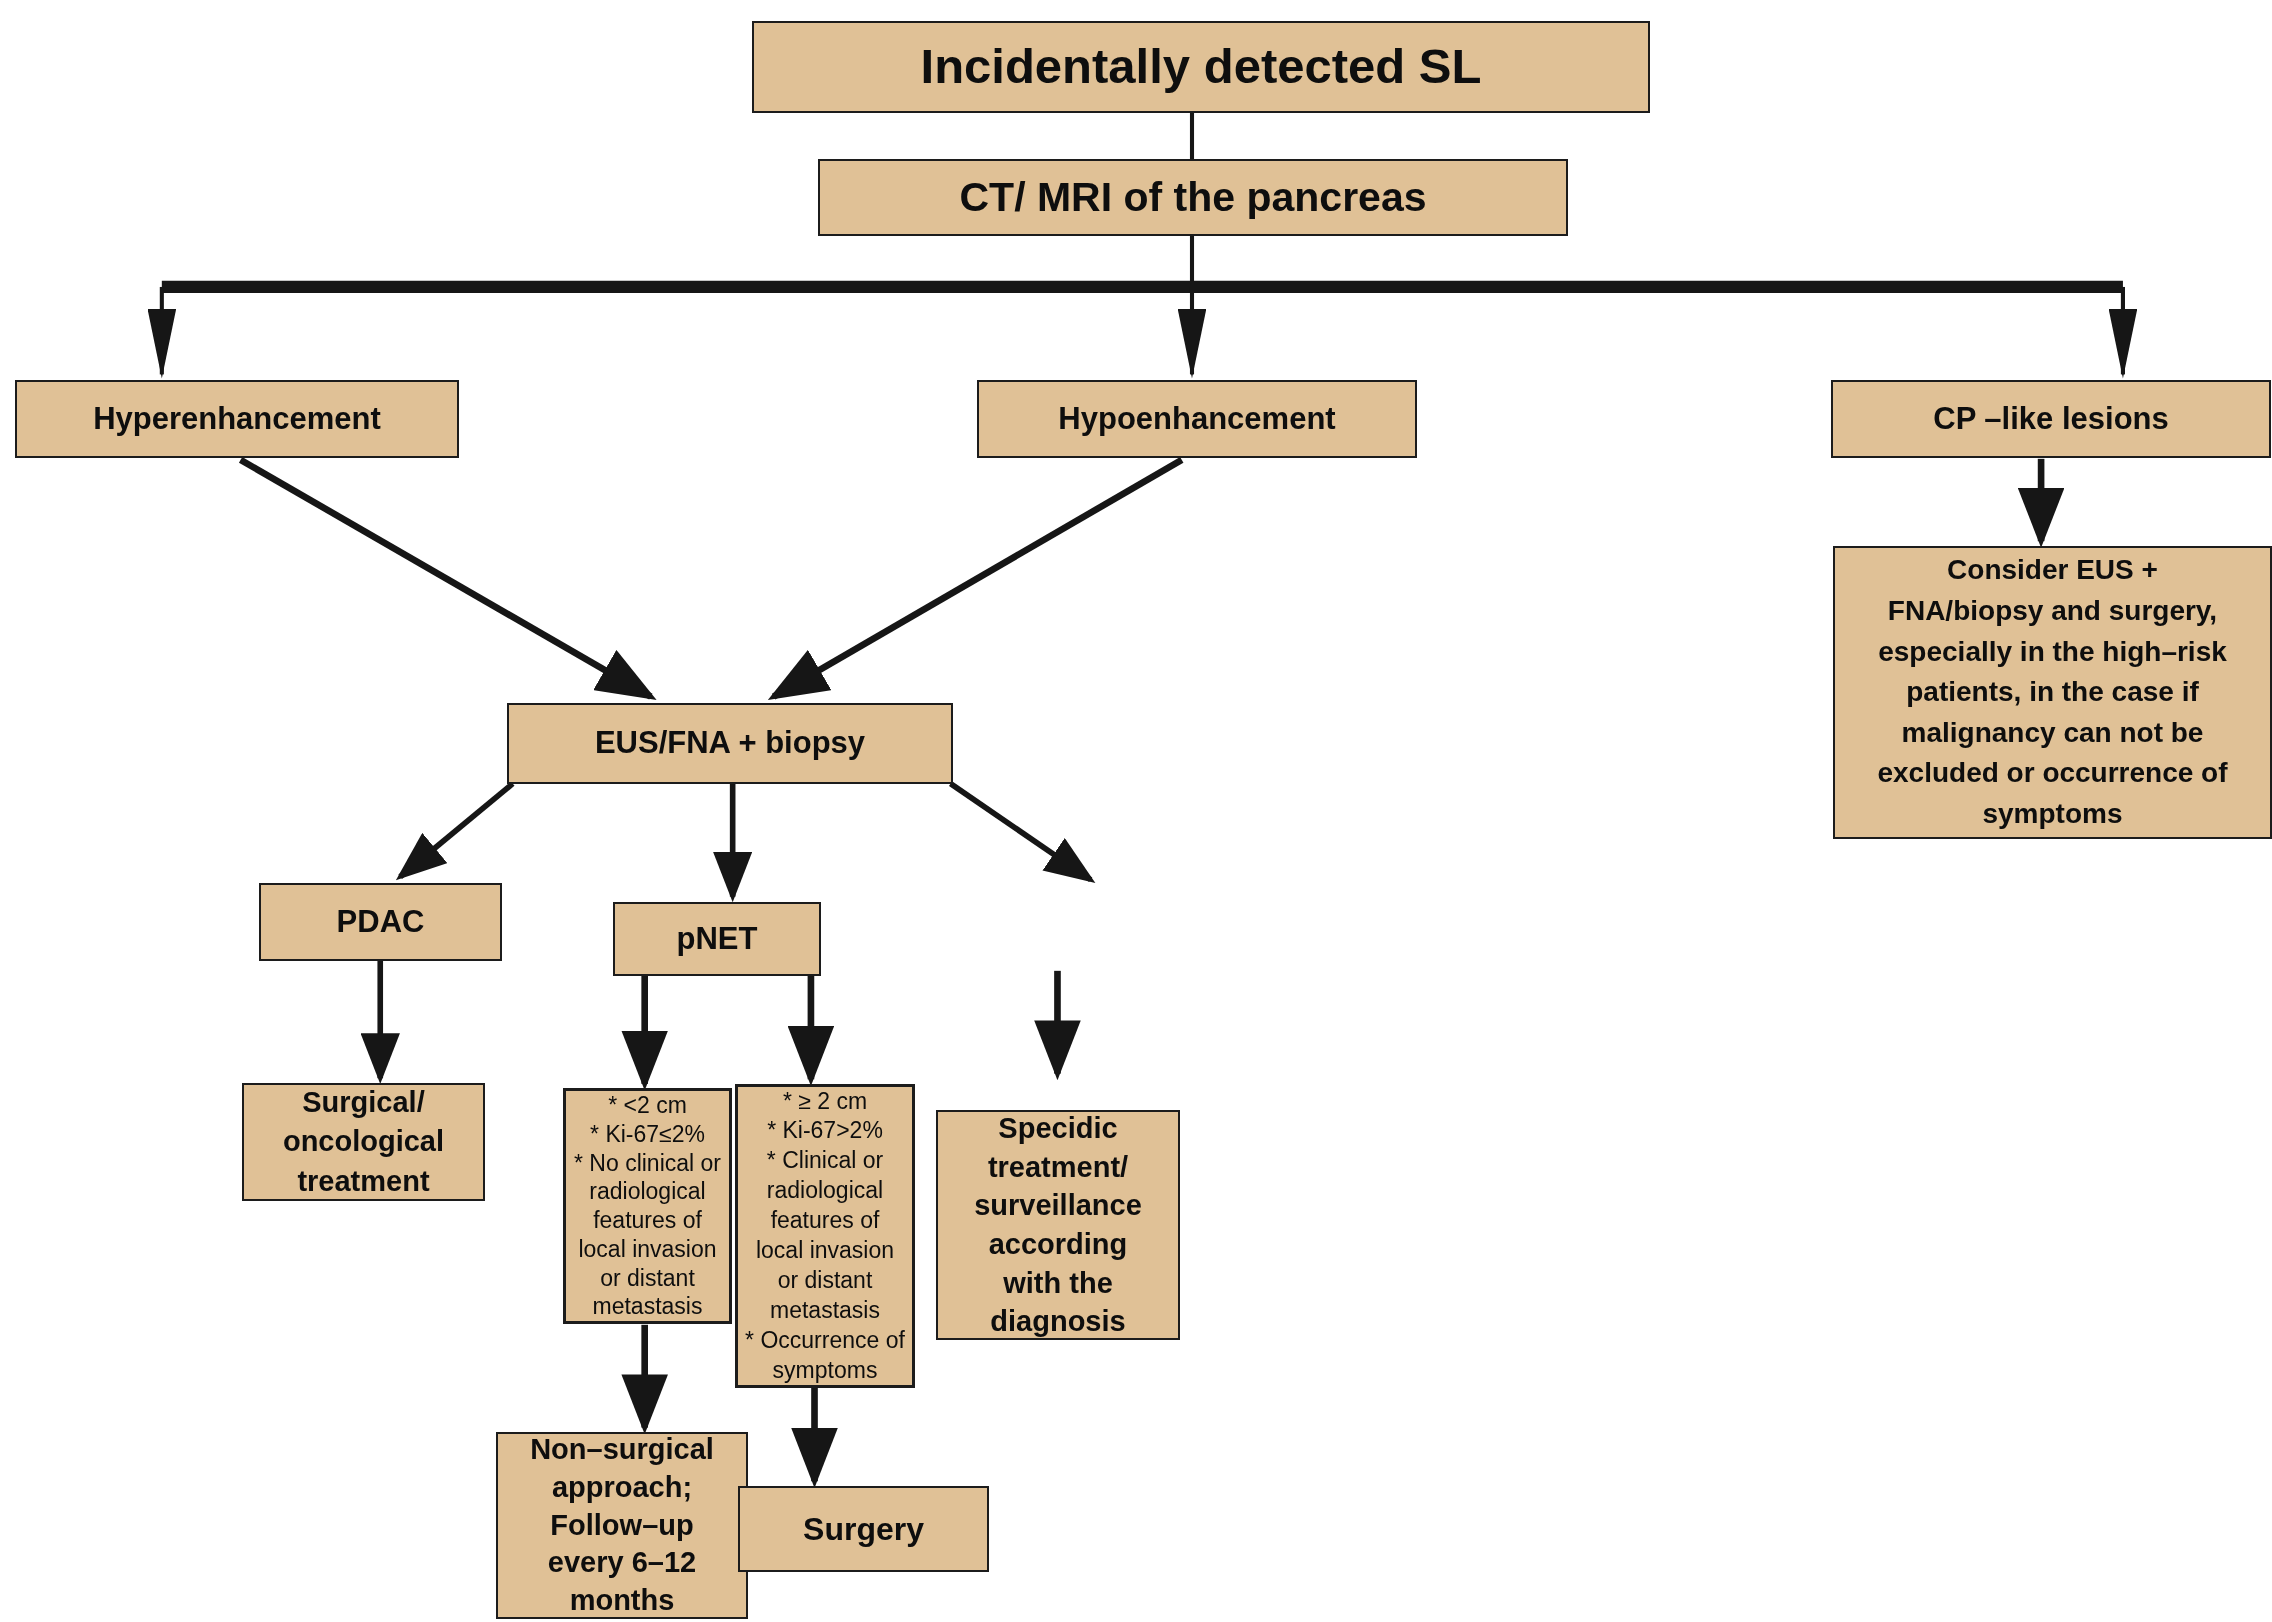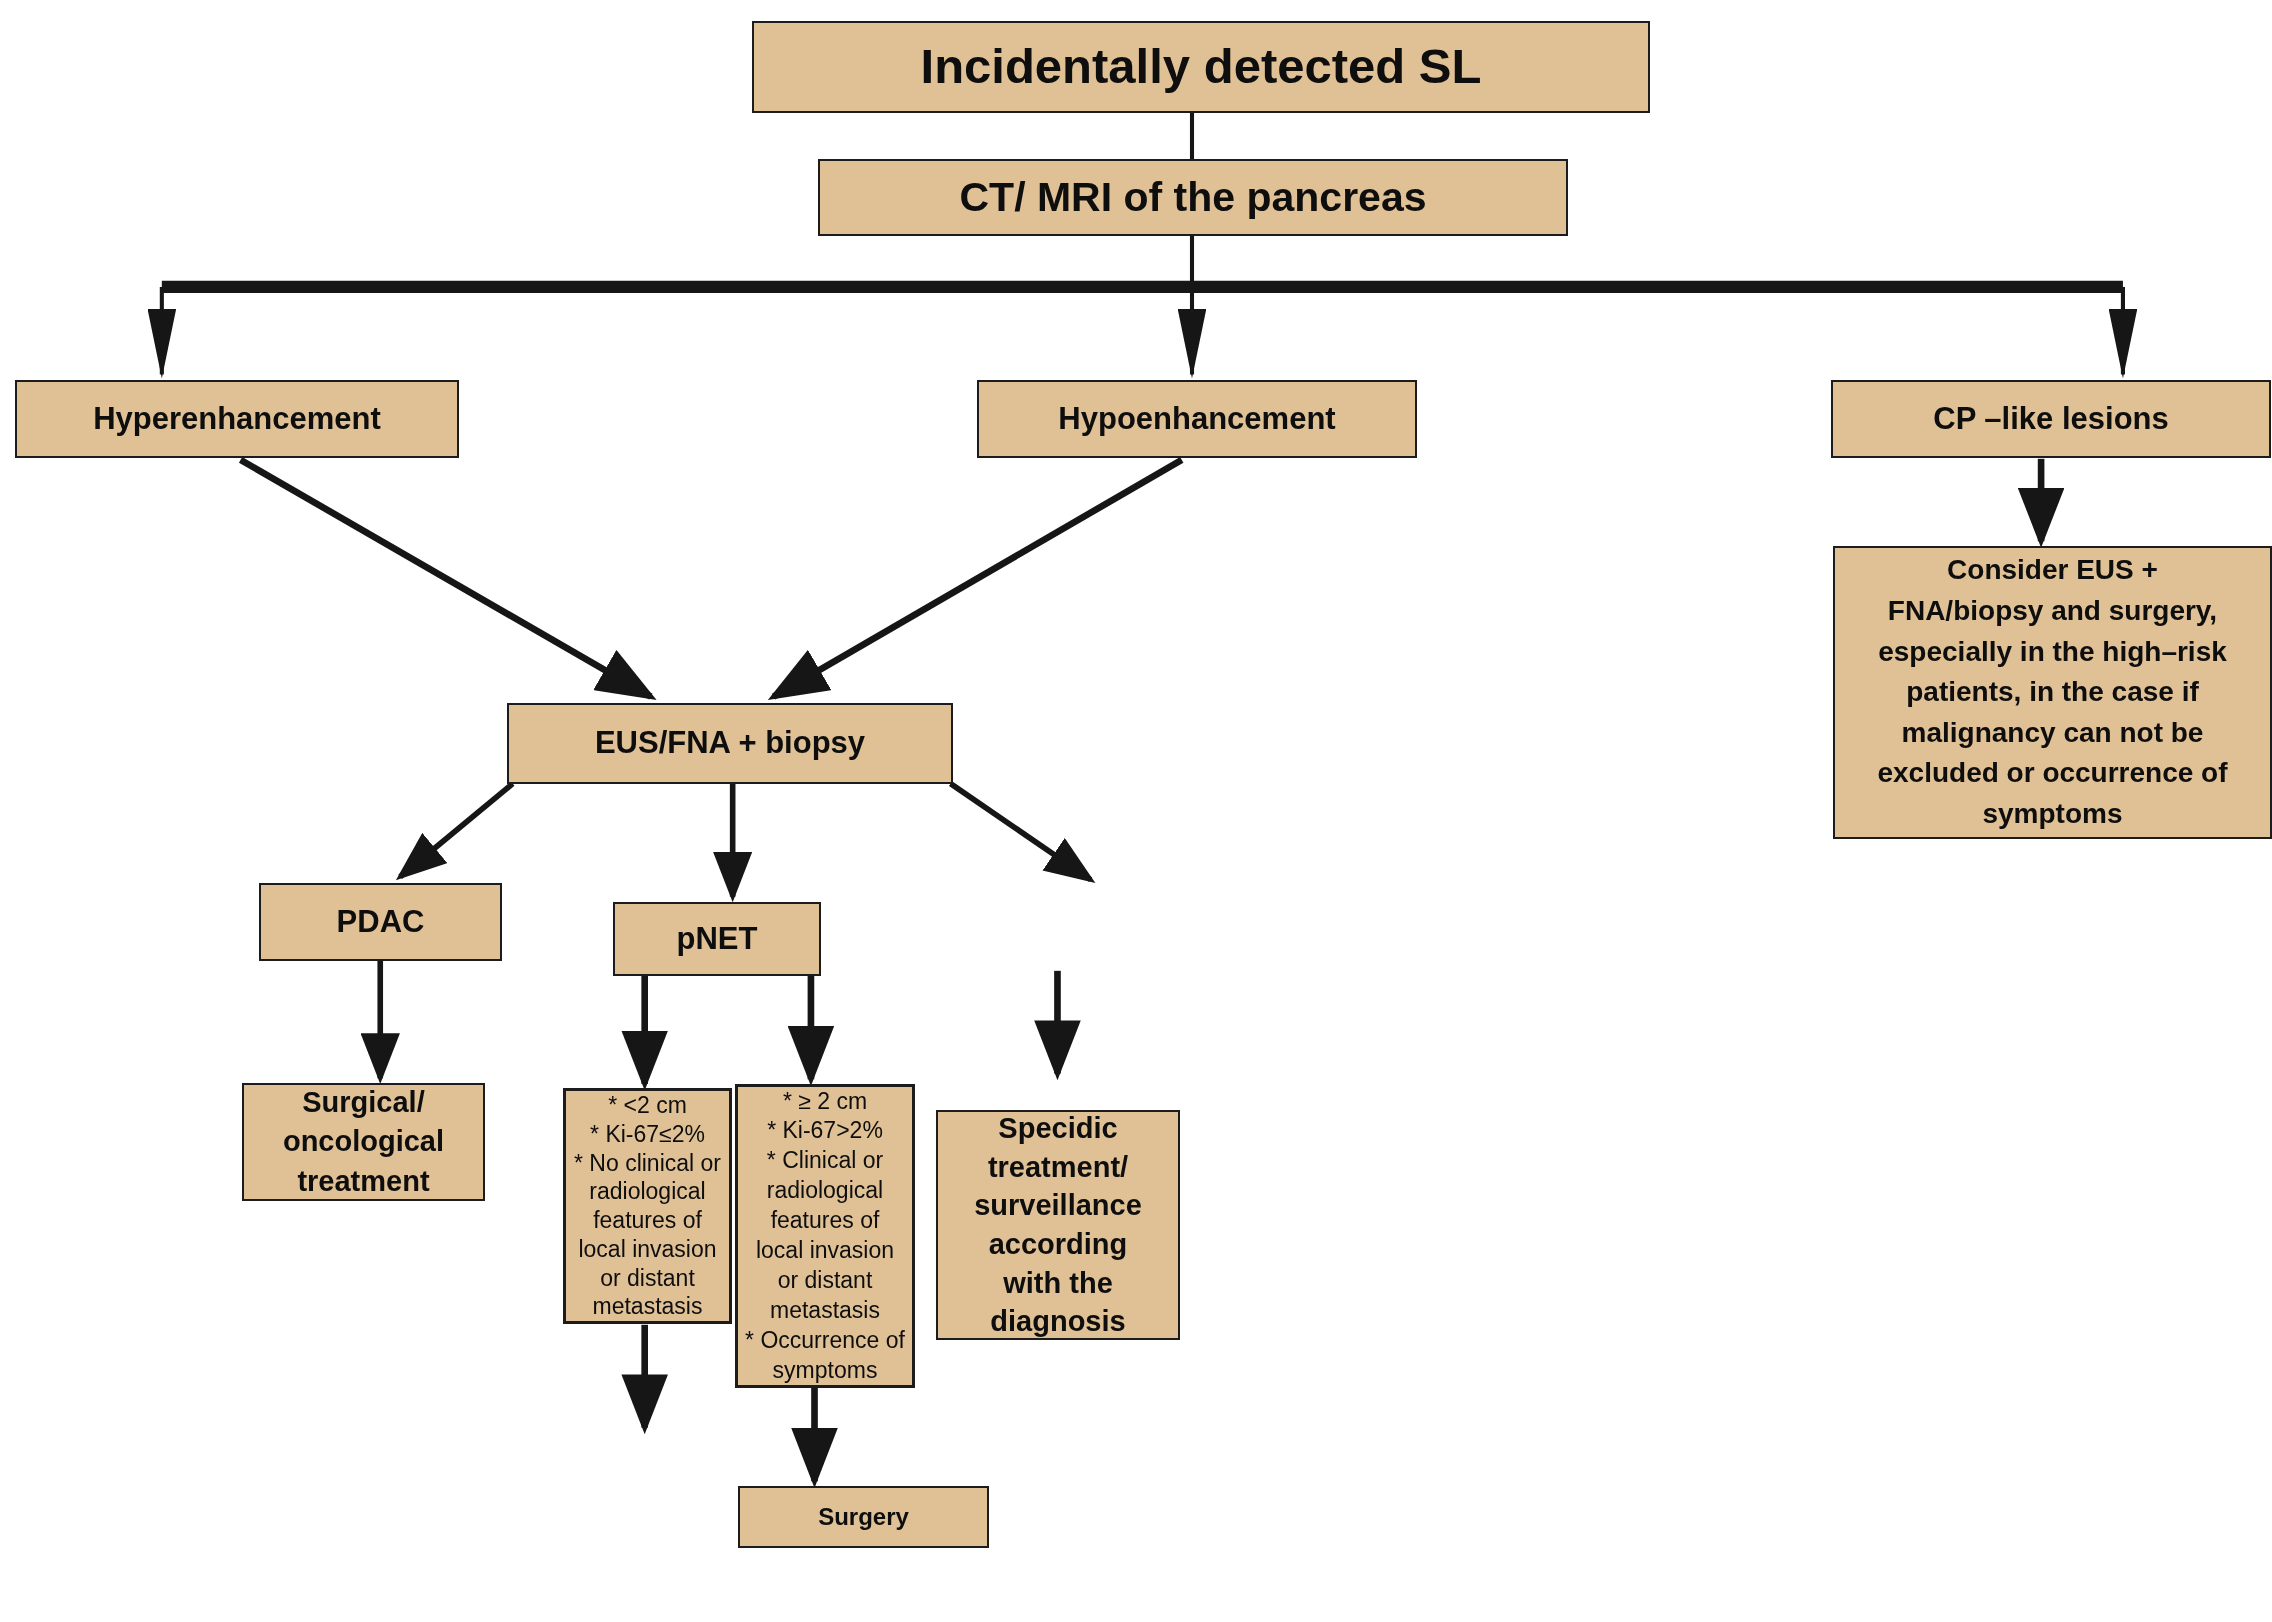--- a/index.html
+++ b/index.html
@@ -40,21 +40,21 @@
   #n-consider   {left:1833px;top:546px;width:439px; height:293px;font-size:28px;line-height:1.45;}
   #n-eusfna     {left:507px; top:703px;width:446px; height:81px;font-size:31px;}
   #n-pdac       {left:259px; top:883px;width:243px; height:78px;font-size:31px;}
   #n-pnet       {left:613px;top:902px;width:208px; height:74px;font-size:31px;}
   #n-others     {left:936px;top:885px;width:244px; height:85px;font-size:30px;}
   #n-surgical   {left:242px; top:1083px;width:243px; height:118px;font-size:29px;line-height:1.36;}
   #n-critsmall  {left:563px;top:1088px;width:169px; height:236px;font-size:23px;font-weight:400;line-height:1.25;border-width:3.1px;}
   #n-critlarge  {left:735px;top:1084px;width:180px; height:304px;font-size:23px;font-weight:400;line-height:1.3;border-width:3.1px;}
   #n-specific   {left:936px;top:1078px;width:244px; height:230px;font-size:29px;line-height:1.33;margin-top:32px;}
   #n-nonsurgical{left:496px; top:1432px;width:252px; height:187px;font-size:29px;line-height:1.3;}
-  #n-surgery    {left:738px;top:1486px;width:251px; height:62px;font-size:24px;}
+  #n-surgery    {left:738px;top:1486px;width:251px; height:86px;font-size:32px;}
 </style>
 </head>
 <body>
 
 <div class="canvas">
 
   <svg class="arrow-layer" viewBox="0 0 4443 3173" xmlns="http://www.w3.org/2000/svg">
     <defs>
       <marker id="ah" markerWidth="9" markerHeight="7" refX="8" refY="3.5" orient="auto">
         <path d="M0,0 L9,3.5 L0,7 Z" fill="#161616"></path>
@@ -128,16 +128,21 @@
 or distant
 metastasis
 * Occurrence of
 symptoms</div>
   <div class="node" id="n-specific">Specidic
 treatment/
 surveillance
 according
 with the
 diagnosis</div>
+  <div class="node" id="n-nonsurgical">Non–surgical
+approach;
+Follow–up
+every 6–12
+months</div>
   <div class="node" id="n-surgery">Surgery</div>
 
 </div>
 
 
 </body></html>

